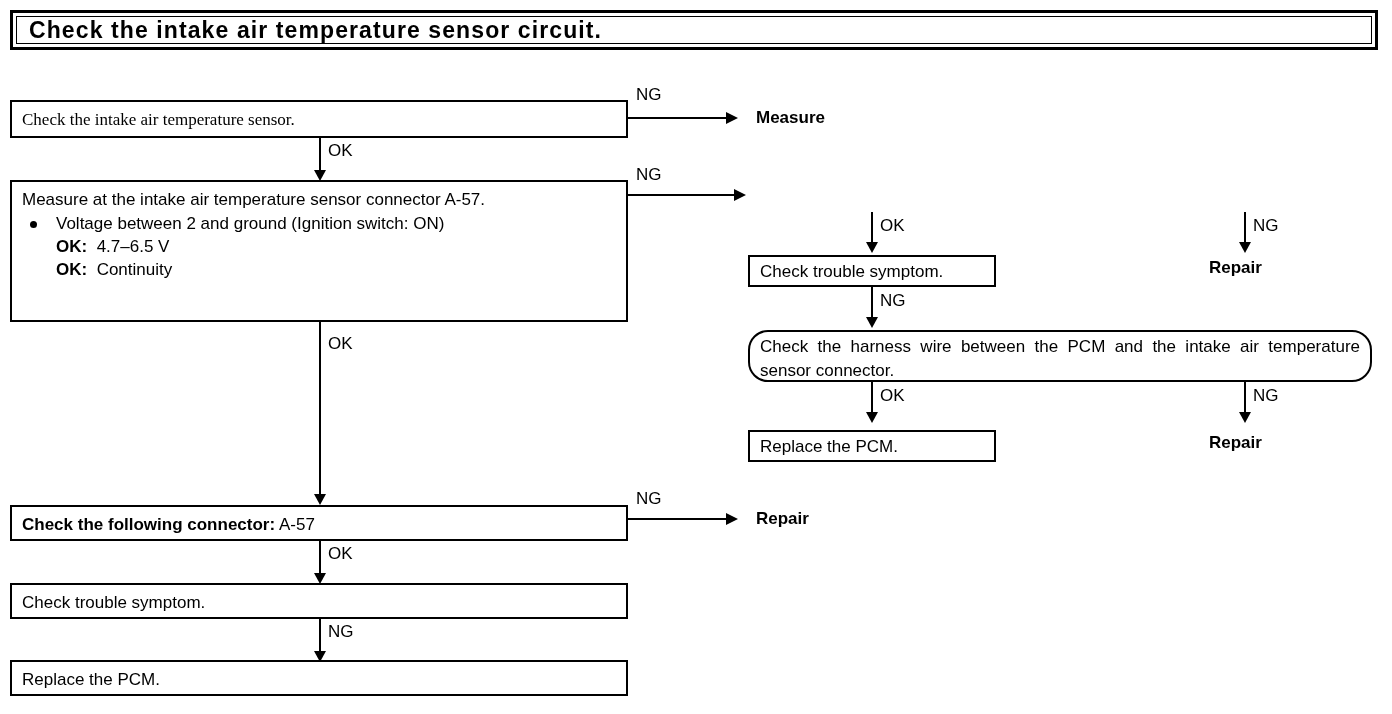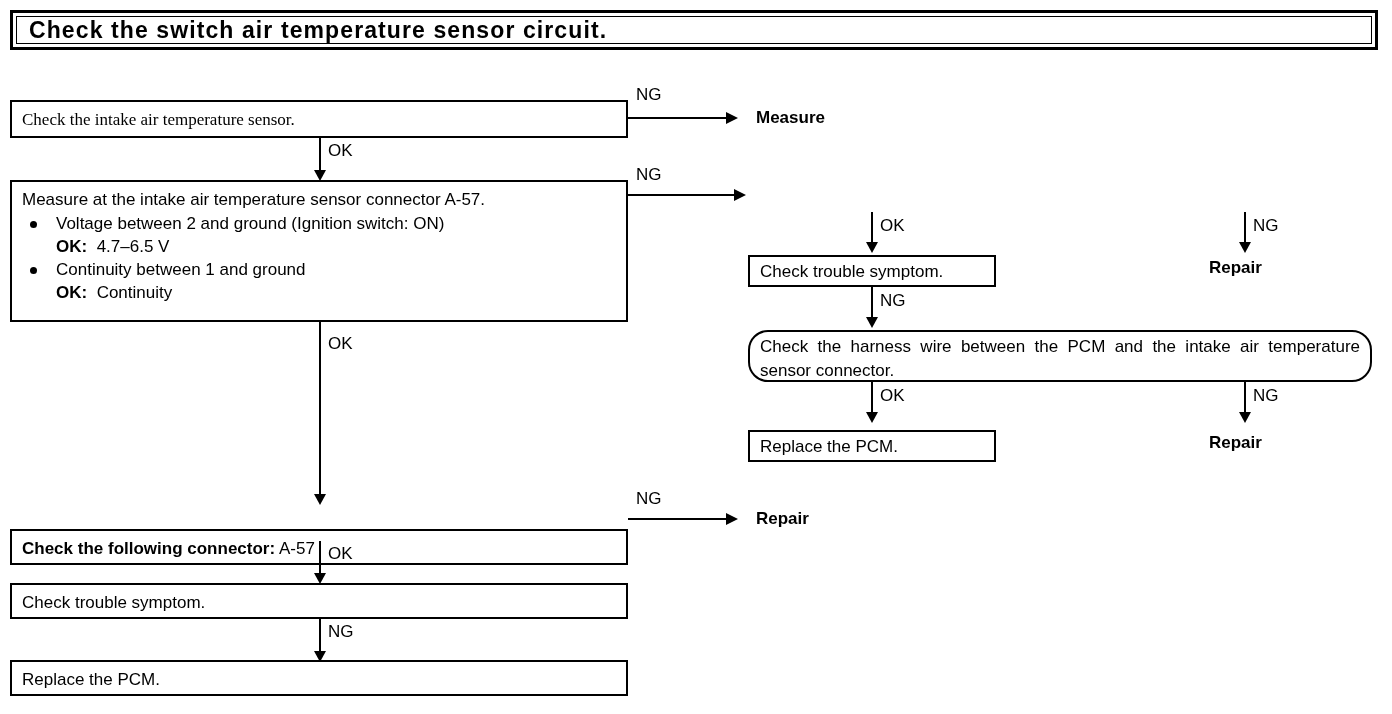--- a/index.html
+++ b/index.html
@@ -143,21 +143,21 @@
     white-space: nowrap;
   }
 </style>
 </head>
 <body>
 
 <div id="page">
 
   <div class="title-banner">
     <div class="inner-rule"></div>
-    <div class="title-text">Check the switch air temperature sensor circuit.</div>
+    <div class="title-text">Check the intake air temperature sensor circuit.</div>
   </div>
 
   <div class="box" style="left:10px; top:100px; width:618px; height:38px;font-family:Liberation Serif, serif;">
     <div class="bx-text">Check the intake air temperature sensor.</div>
   </div>
 
   <div class="hline" style="left:628px; top:117px; width:100px;"></div>
   <div class="arrow-right" style="left:726px; top:112px;"></div>
   <div class="edge-label" style="left:636px; top:85px;">NG</div>
   <div class="terminal" style="left:756px; top:108px;">Measure</div>
@@ -170,40 +170,36 @@
     <div class="bx-text">Measure at the intake air temperature sensor connector A-57.</div>
     <div class="bullets">
       <div class="bullet-row">
         <span class="dot"></span>
         <span>Voltage between 2 and ground (Ignition switch: ON)</span>
       </div>
       <div class="sub-row">
         <span class="ok-lab">OK:</span>
         &nbsp;<span>4.7–6.5 V</span>
       </div>
-      <div class="bullet-row">
-        <span class="dot"></span>
-        <span>Continuity between 1 and ground</span>
-      </div>
       <div class="sub-row">
         <span class="ok-lab">OK:</span>
         &nbsp;<span>Continuity</span>
       </div>
     </div>
   </div>
 
   <div class="hline" style="left:628px; top:194px; width:110px;"></div>
   <div class="arrow-right" style="left:734px; top:189px;"></div>
   <div class="edge-label" style="left:636px; top:165px;">NG</div>
 
   <div class="vline" style="left:319px; top:322px; height:176px;"></div>
   <div class="arrow-down" style="left:314px; top:494px;"></div>
   <div class="edge-label" style="left:328px; top:334px;">OK</div>
 
-  <div class="box" style="left:10px; top:505px; width:618px; height:36px;margin-top:24px;">
+  <div class="box" style="left:10px; top:505px; width:618px; height:36px;">
     <div class="bx-text">
       <span class="lead-bold">Check the following connector:</span>
       <span>A-57</span>
     </div>
   </div>
   <div class="hline" style="left:628px; top:518px; width:100px;"></div>
   <div class="arrow-right" style="left:726px; top:513px;"></div>
   <div class="edge-label" style="left:636px; top:489px;">NG</div>
   <div class="terminal" style="left:756px; top:509px;">Repair</div>
   <div class="vline" style="left:319px; top:541px; height:36px;"></div>

